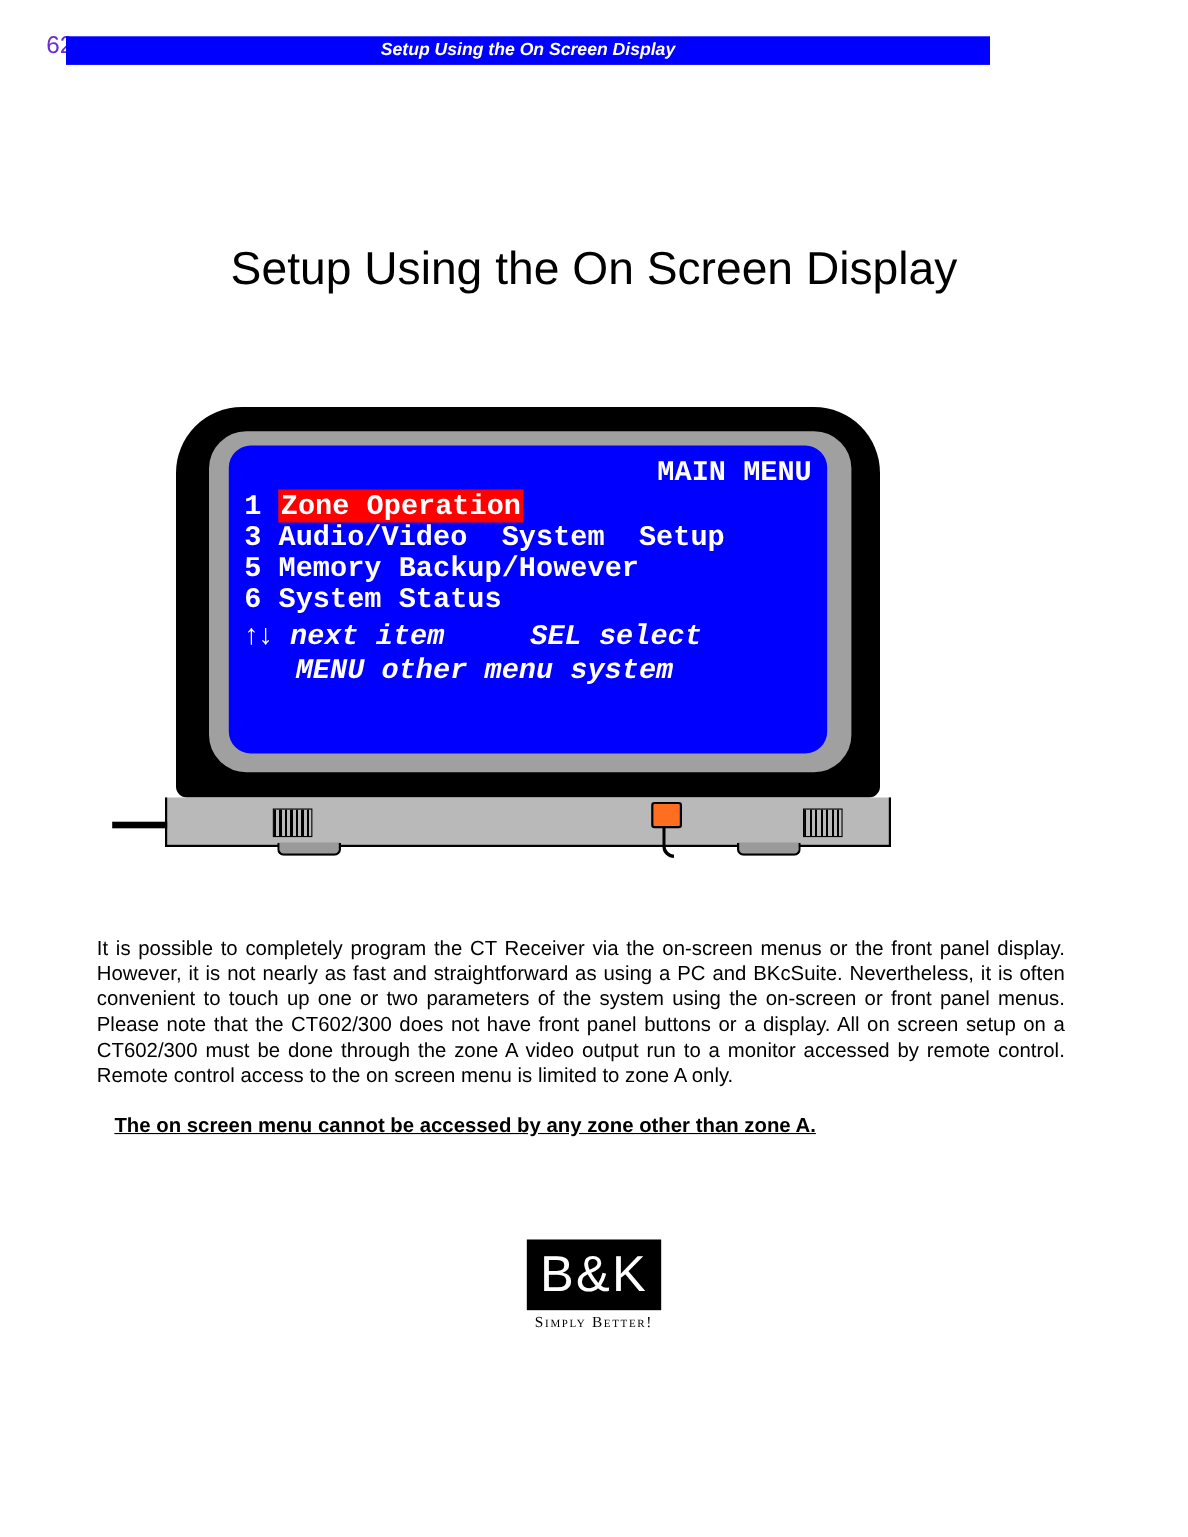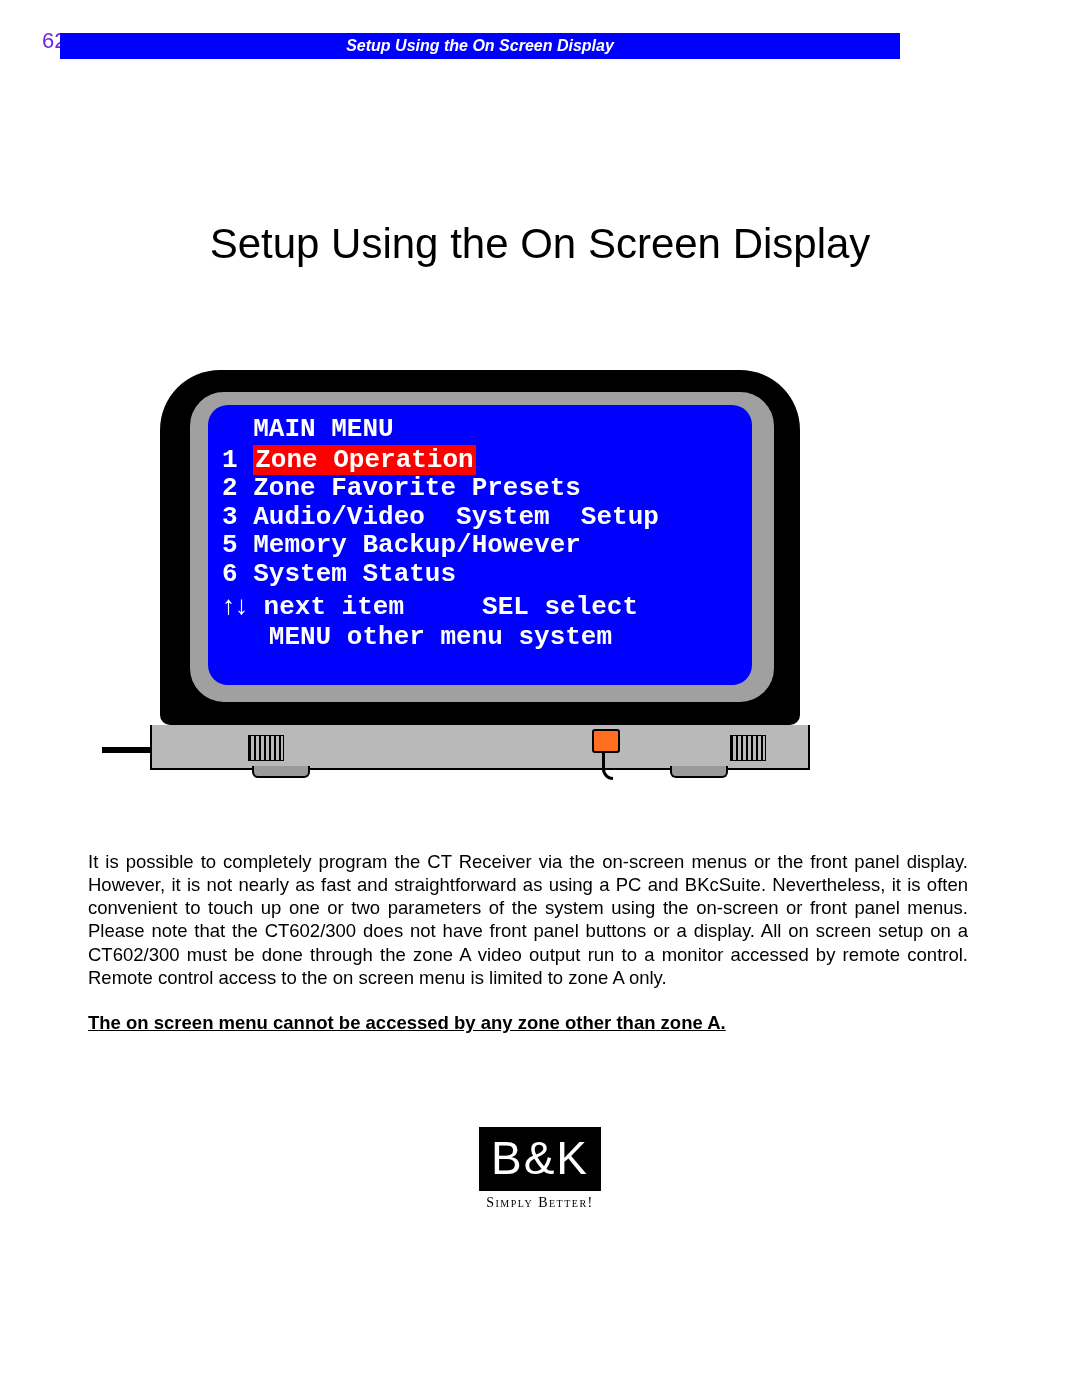--- a/index.html
+++ b/index.html
@@ -79,32 +79,33 @@
     color: #fff;
     font-size: 26px;
     line-height: 1.1;
     padding: 10px 0 0 0;
     box-sizing: border-box;
     border-radius: 20px;
   }
   .osd .row {
     padding: 0 14px;
     white-space: pre;
+    text-align: right;
   }
   .menu-list { margin-top: 2px; }
   .menu-item {
     white-space: pre;
     padding: 0 14px;
   }
   .menu-item.sel .label {
     background: #ff0000;
     color: #fff;
     padding: 0 2px;
   }
-  .osd-nav1, .osd-nav2 { padding: 0 14px; white-space: pre; margin-top: 2px; }
+  .osd-nav1, .osd-nav2 { padding: 0 14px; white-space: pre; margin-top: 2px; font-style: italic; }
   .arrows { font-family: Arial, sans-serif; font-weight: normal; }
   
   .base {
     position: relative;
     width: 660px;
     height: 45px;
     background: #b9b9b9;
     border: 2px solid #000;
     box-sizing: border-box;
     margin-left: -10px;
@@ -171,20 +172,21 @@
     font-size: 18.5px;
     line-height: 1.25;
     color: #000;
     text-align: justify;
   }
   .body-copy .note {
     margin-top: 22px;
     font-weight: bold;
     text-decoration: underline;
     text-align: left;
+    margin-left: 16px;
   }
   
   .logo-wrap {
     position: absolute;
     left: 0;
     width: 100%;
     top: 1127px;
     text-align: center;
   }
   .logo-box {
@@ -217,21 +219,20 @@
 
 <div class="page-title">Setup Using the On Screen Display</div>
 
 <div class="tv-wrap">
   <div class="tv-crt">
     <div class="tv-inner"></div>
     <div class="osd">
       <div class="row">  MAIN MENU</div>
       <div class="menu-list" id="menu-list">
           <div class="menu-item sel"><span>1 </span><span class="label">Zone Operation</span></div>
-          <div class="menu-item"><span>2 </span><span class="label">Zone Favorite Presets</span></div>
           <div class="menu-item"><span>3 </span><span class="label">Audio/Video  System  Setup</span></div>
           <div class="menu-item"><span>5 </span><span class="label">Memory Backup/However</span></div>
           <div class="menu-item"><span>6 </span><span class="label">System Status</span></div>
         </div>
       <div class="osd-nav1"><span class="arrows">↑↓</span><span> next item     SEL select</span></div>
       <div class="osd-nav2">   MENU other menu system</div>
     </div>
   </div>
   <div class="base">
     <div class="cord"></div>

